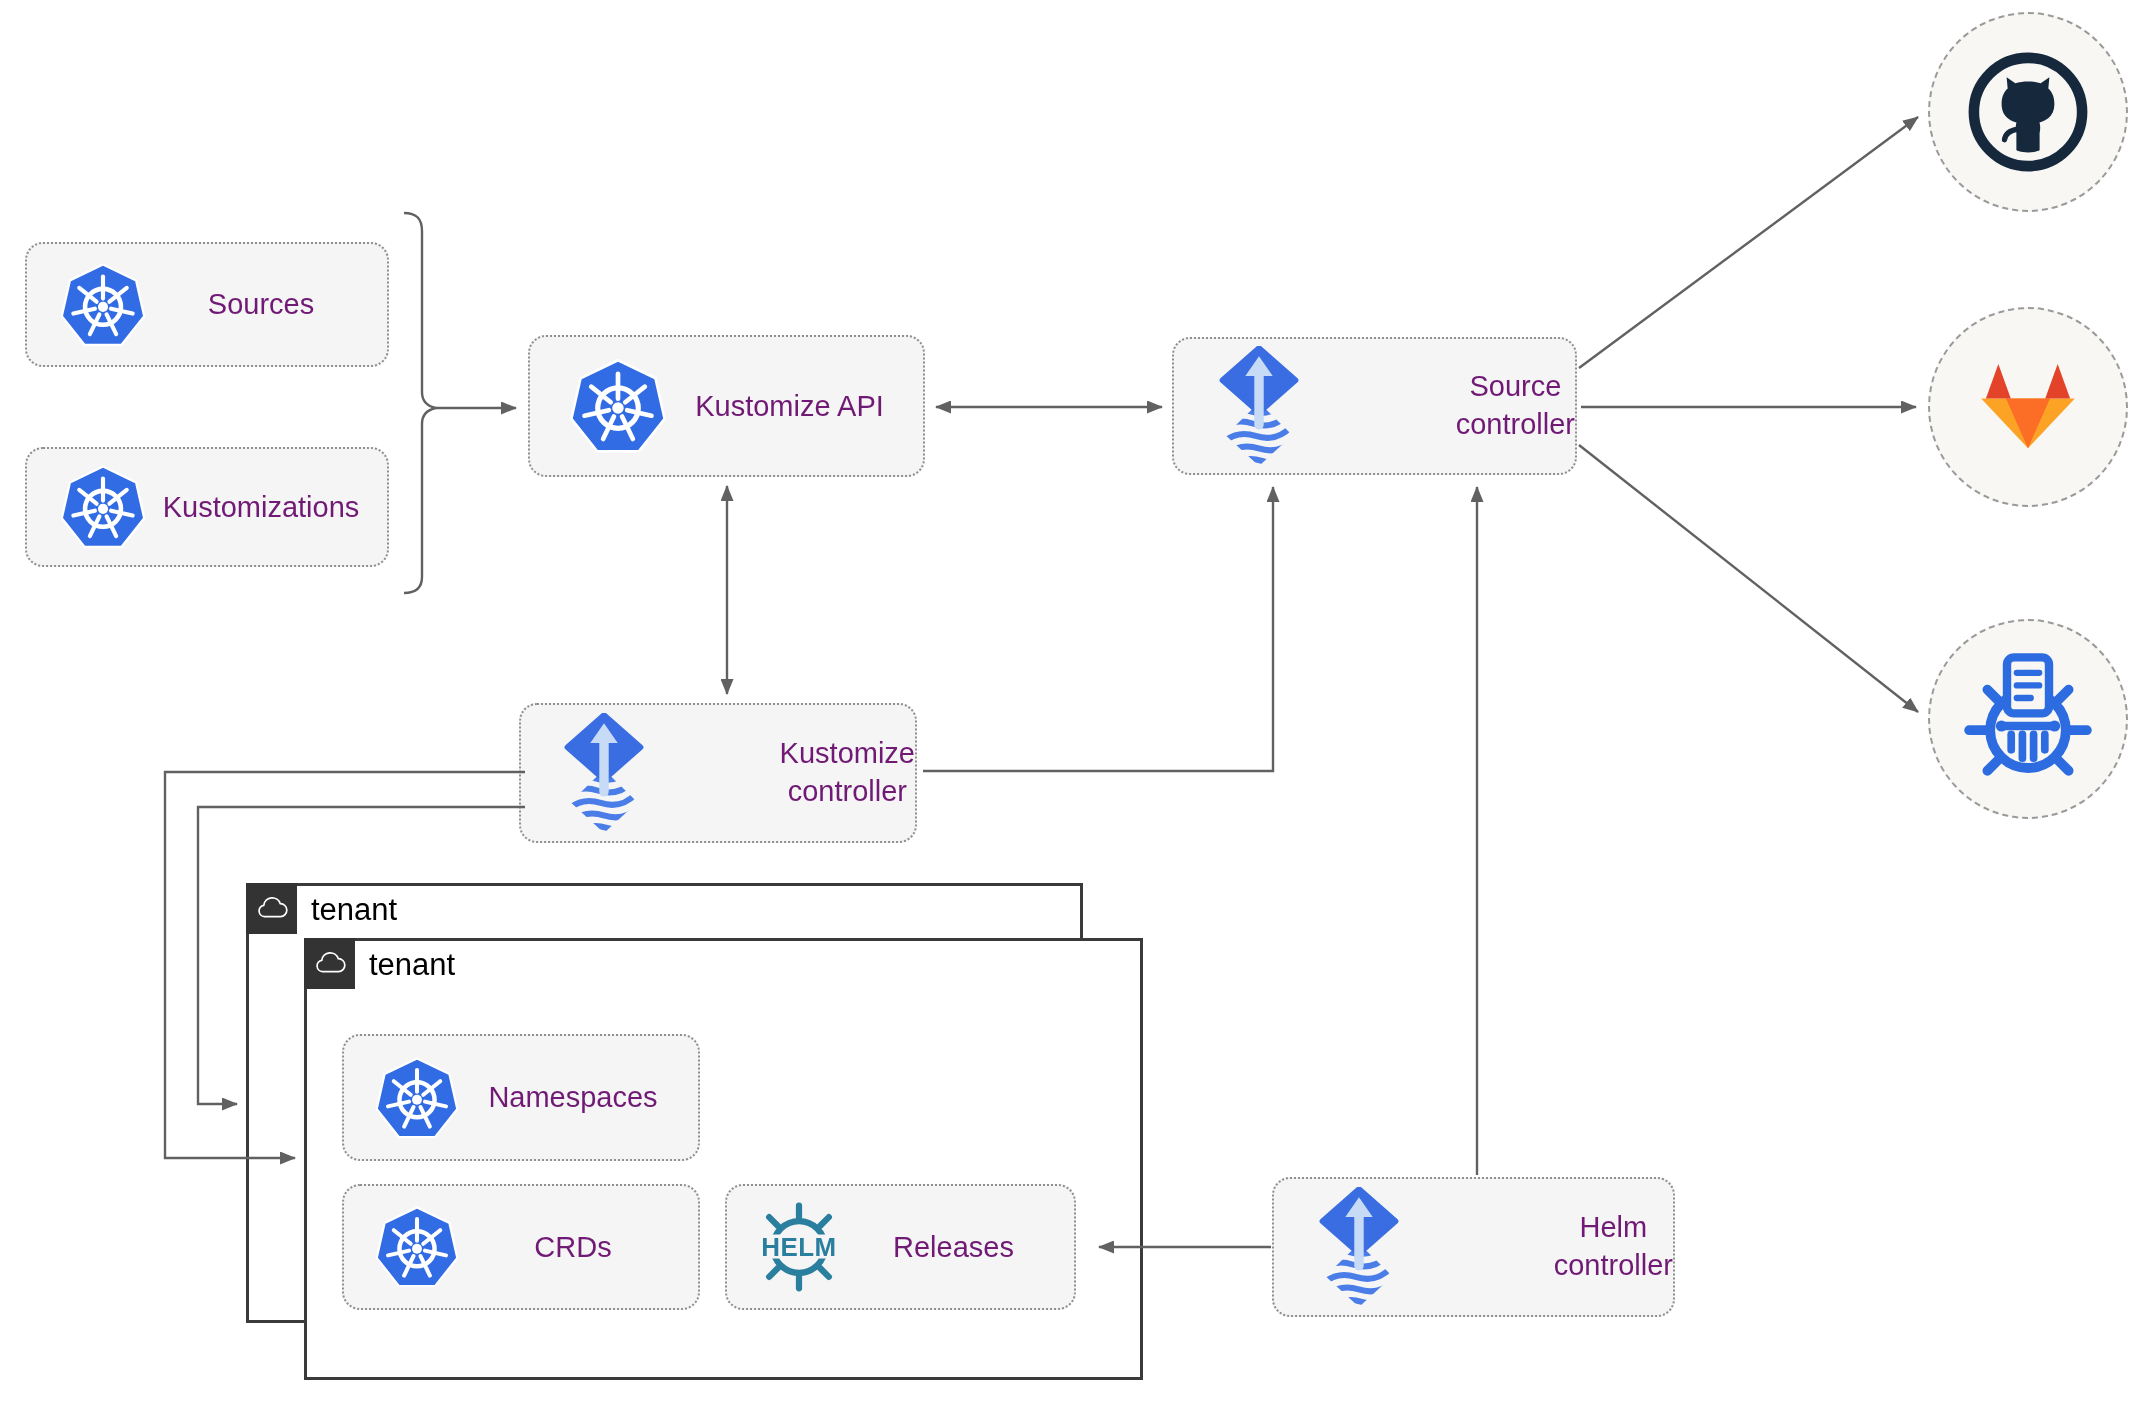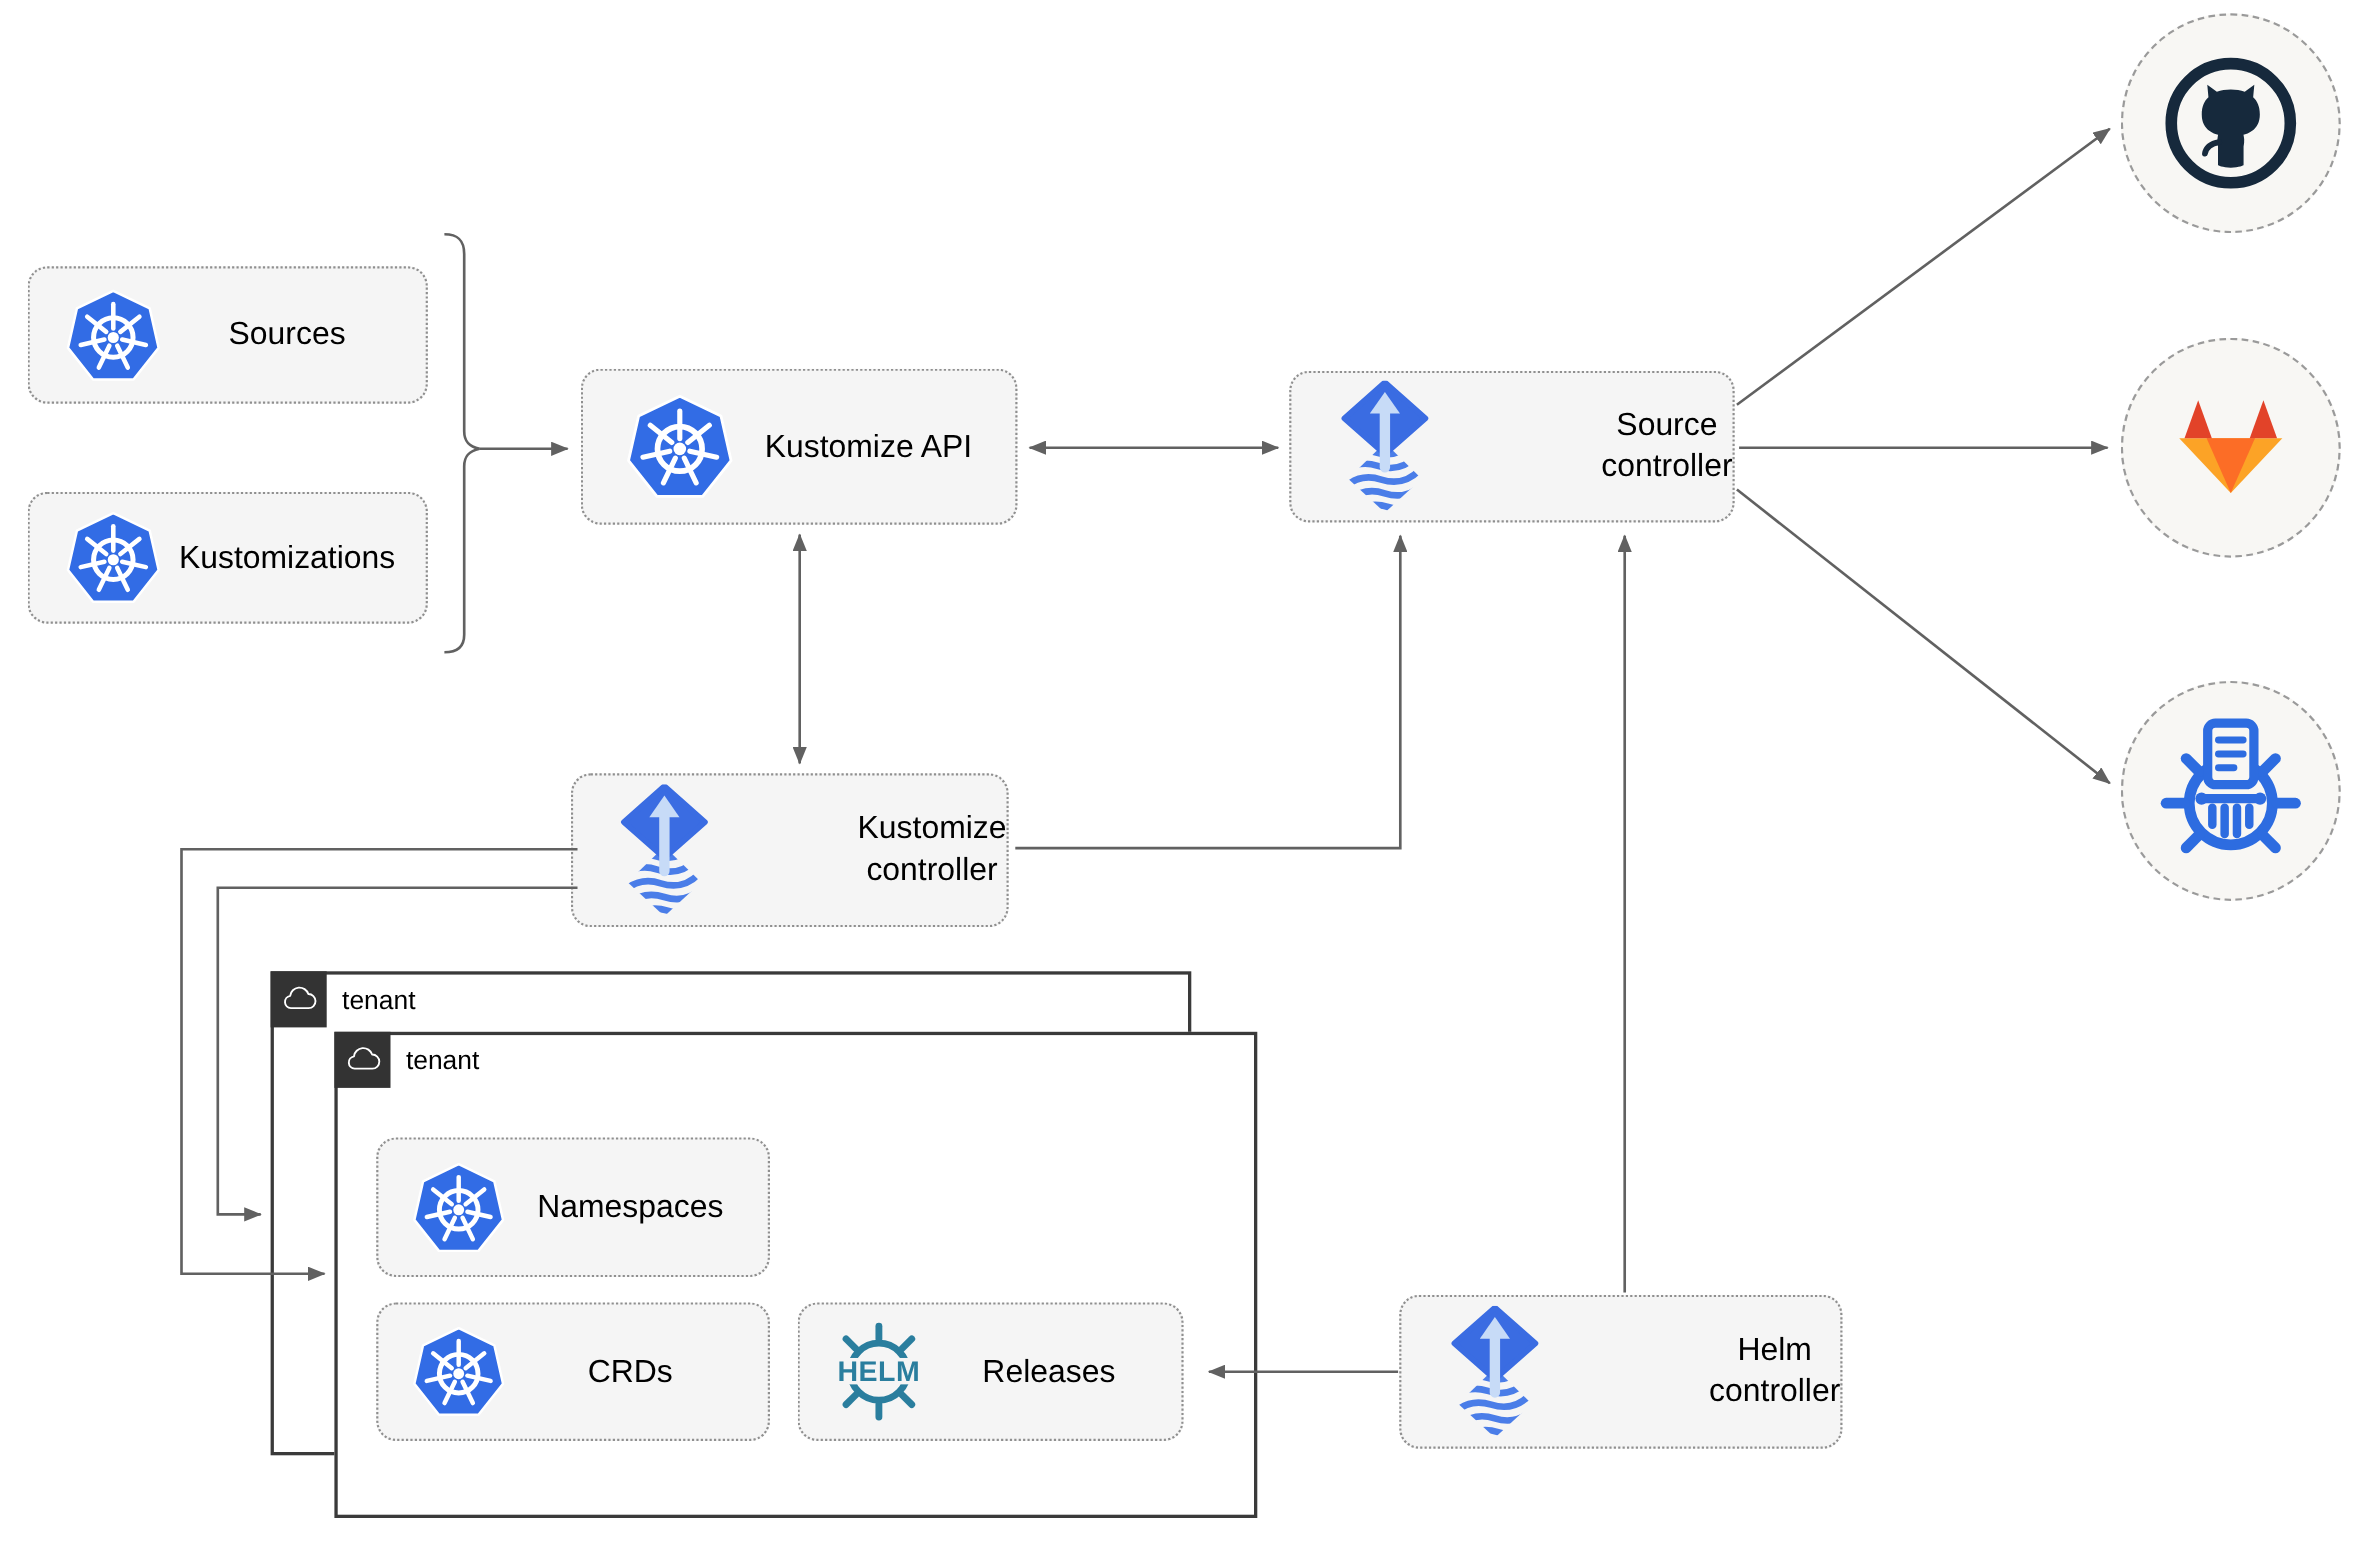--- a/index.html
+++ b/index.html
@@ -7,36 +7,36 @@
     position:relative;width:2144px;height:1407px;background:#ffffff;overflow:hidden;
     font-family:"Liberation Sans", sans-serif;color:#000;
   }
   
   .node{
     position:absolute;display:flex;align-items:center;
     background:#f5f5f5;border:2px dotted #8f8f8f;border-radius:18px;
     box-sizing:border-box;z-index:4;
   }
   .node .ic{flex:0 0 auto;}
-  .node .lbl{font-size:29px;color:#000000;}
+  .node .lbl{font-size:29px;color:#701a75;}
   .node--simple .lbl{flex:1;text-align:center;white-space:nowrap;padding-right:14px;}
   .node--ctrl .lbl-wrap{flex:1;display:flex;justify-content:flex-end;}
   .node--ctrl .lbl{width:min-content;text-align:center;line-height:1.3;white-space:normal;}
   
   .tenant{
     position:absolute;background:#ffffff;border:3px solid #3a3a3a;box-sizing:border-box;
   }
   .tenant--back{z-index:2;}
   .tenant--front{z-index:3;}
   .tenant-tab{
     position:absolute;left:-3px;top:-3px;width:51px;height:51px;background:#333333;
     display:flex;align-items:center;justify-content:center;
   }
   .tenant-label{
-    position:absolute;left:62px;top:0;height:48px;line-height:48px;font-size:24px;color:#000;
+    position:absolute;left:62px;top:0;height:48px;line-height:48px;font-size:31px;color:#000;
   }
   
   .endpoint{
     position:absolute;width:200px;height:200px;border-radius:50%;
     background:#f8f7f4;border:2.5px dashed #9a9a9a;box-sizing:border-box;
     display:flex;align-items:center;justify-content:center;z-index:4;
   }
   .wires{position:absolute;left:0;top:0;z-index:10;pointer-events:none;}
   .defs-holder{position:absolute;width:0;height:0;overflow:hidden;}
 </style>

